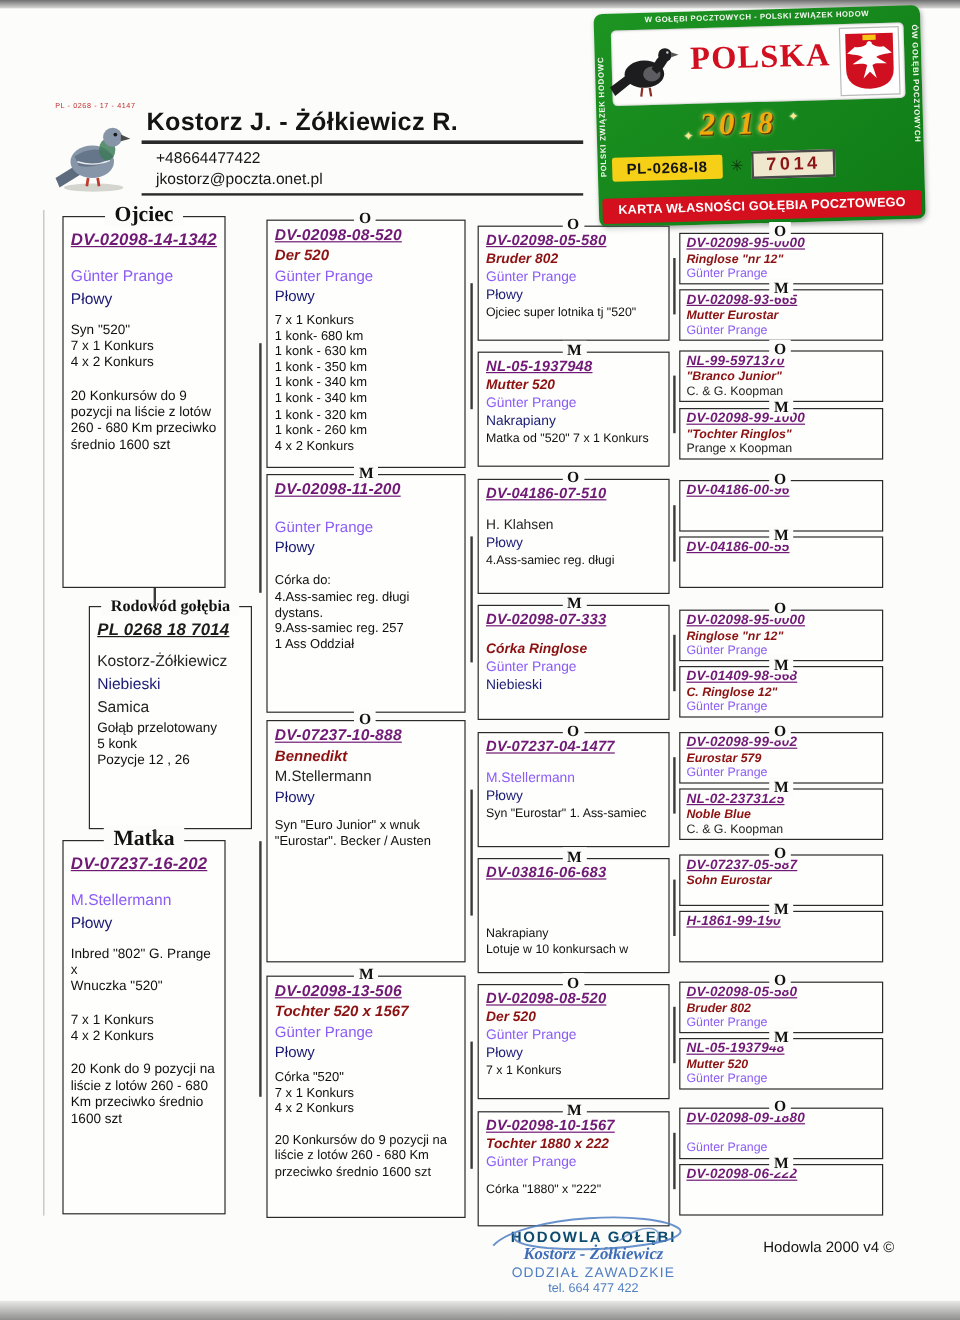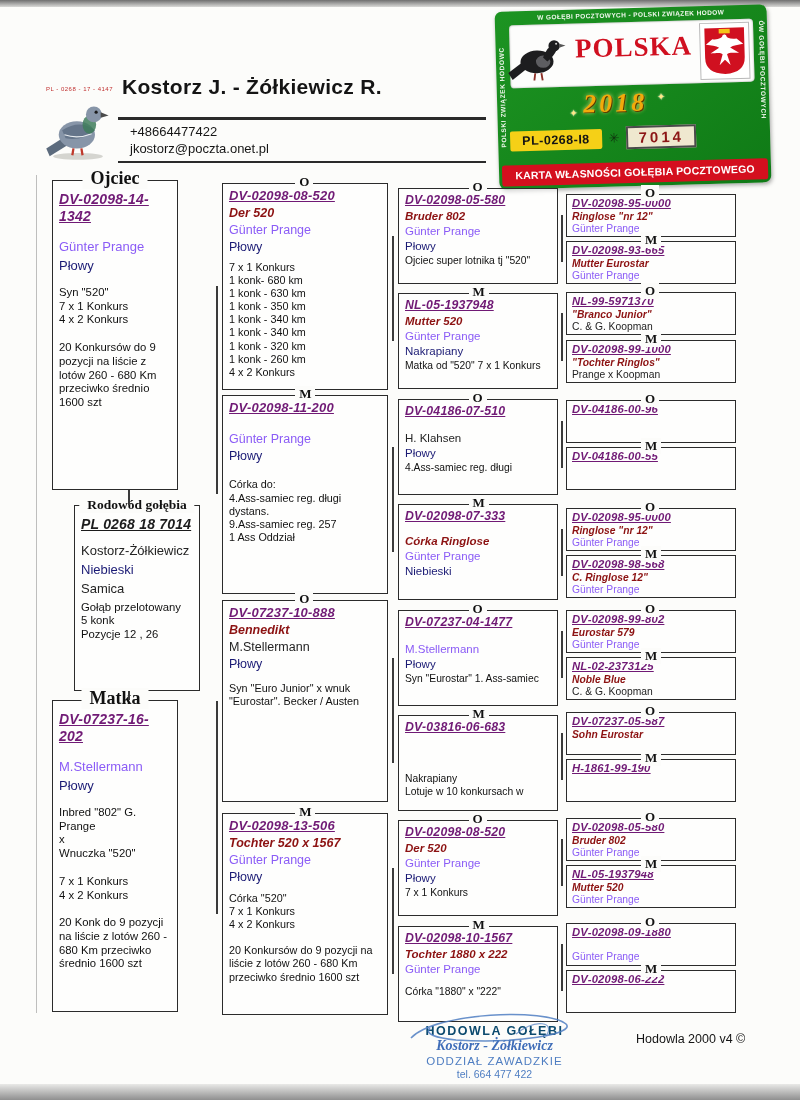--- a/index.html
+++ b/index.html
@@ -7,21 +7,21 @@
   body { font-family:"Liberation Sans",sans-serif; }
   #page { position:relative; width:800px; height:1100px; margin:0 auto; background:#fcfcfa; overflow:hidden; }
 
   .scan-top { position:absolute; top:0; left:0; right:0; height:7px; background:linear-gradient(#6f6f6f,#d9d9d7); }
   .scan-bottom { position:absolute; bottom:0; left:0; right:0; height:16px; background:linear-gradient(#e9e9e7,#8f8f8f); }
   .edge-line { position:absolute; left:36px; top:175px; height:838px; width:1px; background:#8a8a8a; opacity:.55; }
 
   
   .corner-mark { position:absolute; left:46px; top:86px; font-size:6px; color:#c03030; letter-spacing:.5px; }
   .logo { position:absolute; left:42px; top:94px; width:72px; height:68px; }
-  .title { position:absolute; left:122px; top:75px; font-size:21px; font-weight:bold; color:#141414; letter-spacing:.3px; }
+  .title { position:absolute; left:122px; top:90px; font-size:21px; font-weight:bold; color:#141414; letter-spacing:.3px; }
   .hline1 { position:absolute; left:118px; top:117px; width:368px; height:3px; background:#2a2a2a; }
   .hline2 { position:absolute; left:118px; top:161px; width:368px; height:2px; background:#2a2a2a; }
   .phone { position:absolute; left:130px; top:124px; font-size:13px; color:#161616; }
   .email { position:absolute; left:130px; top:141px; font-size:13px; color:#161616; }
 
   
   .stamp { position:absolute; left:497px; top:8px; width:272px; height:178px; background:linear-gradient(145deg,#1d9422,#0f7a16); border-radius:7px; transform:rotate(-1.6deg); box-shadow:1px 2px 4px rgba(0,0,0,.35); }
   .st-top { position:absolute; top:3px; left:0; right:0; text-align:center; font-size:6.5px; font-weight:bold; color:#f2f8ef; letter-spacing:.4px; white-space:nowrap; }
   .st-left { position:absolute; left:2px; top:16px; height:120px; writing-mode:vertical-rl; transform:rotate(180deg); font-size:6.5px; font-weight:bold; color:#f2f8ef; letter-spacing:.6px; }
   .st-right { position:absolute; right:2px; top:16px; height:120px; writing-mode:vertical-rl; font-size:6.5px; font-weight:bold; color:#f2f8ef; letter-spacing:.6px; }
@@ -33,21 +33,21 @@
   .sparkle { position:absolute; color:#ffe886; font-size:10px; text-shadow:0 0 2px #fff; }
   .st-strip { position:absolute; left:12px; top:117px; right:12px; height:25px; display:flex; align-items:center; gap:7px; }
   .st-prefix { background:#f5d017; color:#141414; font-weight:bold; font-size:12.5px; padding:3px 12px; border-radius:2px; letter-spacing:.5px; }
   .st-star { color:#10340f; font-size:13px; }
   .st-num { background:#efe8cf; border:2px solid #4a4a4a; color:#8c1616; font-weight:bold; font-size:15px; letter-spacing:3px; padding:1px 10px; }
   .st-banner { position:absolute; left:3px; right:3px; bottom:3px; height:21px; background:#d40f1e; border-radius:3px; color:#fff; font-weight:bold; font-size:10.5px; text-align:center; line-height:21px; letter-spacing:.2px; }
 
   
   .gbox { position:absolute; border:1.7px solid #2b2b2b; padding:4px 6px; background:rgba(255,255,255,.55); }
   .gbox div { line-height:1.22; }
-  .c1 { left:52px; width:126px; }
+  .c1 { left:52px; width:136px; }
   .c2 { left:222px; width:166px; }
   .c3 { left:398px; width:160px; height:96px; }
   .c4 { left:566px; width:170px; height:43px; padding:2px 5px; }
   .boxtitle { position:absolute; top:-13px; left:50%; transform:translateX(-50%); background:#fcfcfa; padding:0 8px; font-family:"Liberation Serif",serif; font-weight:bold; font-size:18px; color:#111; white-space:nowrap; }
   .boxtitle.small { font-size:13.5px; top:-9px; }
   .sex { position:absolute; top:-10px; left:44%; background:#fcfcfa; padding:0 4px; font-family:"Liberation Serif",serif; font-weight:bold; font-size:13px; color:#111; }
   .ring { font-weight:bold; font-style:italic; text-decoration:underline; color:#701a75; font-size:13px; letter-spacing:.2px; }
   .ring.big { font-size:14px; margin-top:6px; }
   .ring.dark { color:#1c1c1c; }
   .nm { font-weight:bold; font-style:italic; color:#8c1212; font-size:12.5px; margin-top:2px; }
@@ -345,21 +345,21 @@
   </div>
   <div class="gbox c4" style="top:508px;">
     <span class="sex">O</span>
     <div class="ring">DV-02098-95-0000</div>
     <div class="nm">Ringlose "nr 12"</div>
     <div class="br">Günter Prange</div>
     <div class="b2"></div>
   </div>
   <div class="gbox c4" style="top:555px;">
     <span class="sex">M</span>
-    <div class="ring">DV-02098-98-568</div>
+    <div class="ring">DV-01409-98-568</div>
     <div class="nm">C. Ringlose 12"</div>
     <div class="br">Günter Prange</div>
     <div class="b2"></div>
   </div>
   <div class="gbox c4" style="top:610px;">
     <span class="sex">O</span>
     <div class="ring">DV-02098-99-802</div>
     <div class="nm">Eurostar 579</div>
     <div class="br">Günter Prange</div>
     <div class="b2"></div>

